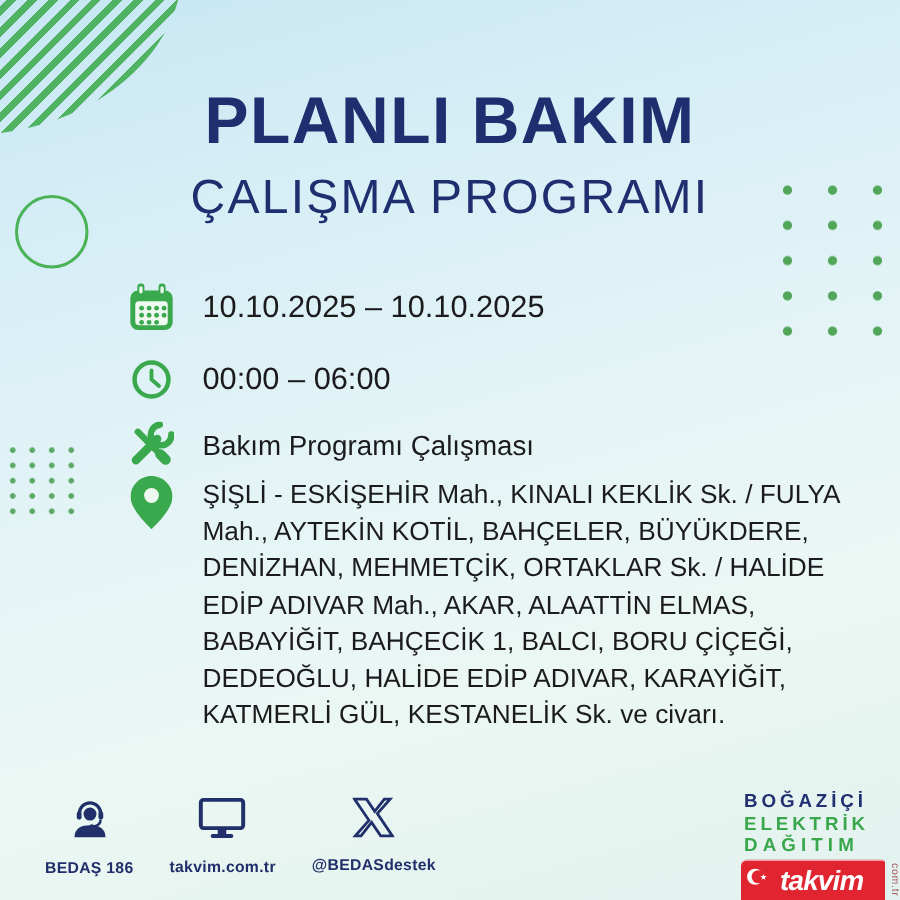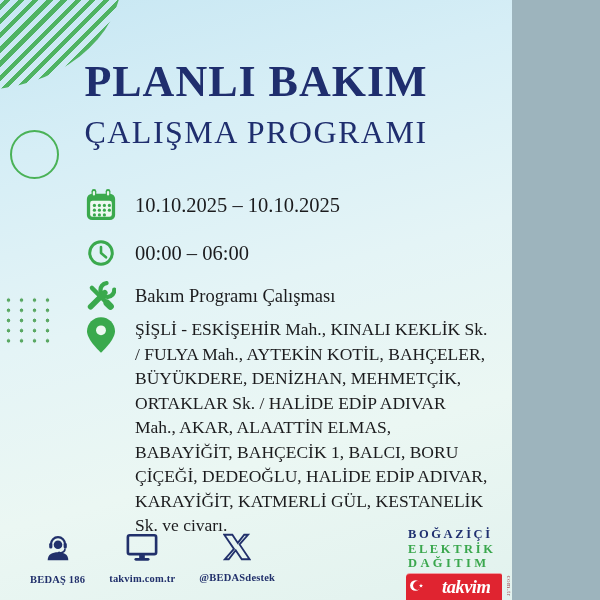--- a/index.html
+++ b/index.html
@@ -1,19 +1,19 @@
 <!DOCTYPE html>
 <html><head>
 <meta charset="utf-8">
 <style>
   html,body{margin:0;padding:0;background:#9db4bd;}
   .canvas{
-    position:relative;width:512px;height:600px;overflow:hidden;
+    position:relative;width:600px;height:600px;overflow:hidden;
     background:linear-gradient(165deg,#c7e7f3 0%,#d6eef6 22%,#e4f4f6 48%,#ebf7f3 72%,#e2f2ee 100%);
-    font-family:Liberation Serif, serif;
+    font-family:Liberation Sans, sans-serif;
   }
   
   .decor-stripes{
     position:absolute;top:-30px;left:-30px;width:152px;height:120px;
     border-radius:0 0 95% 0;
     background:repeating-linear-gradient(135deg,transparent 0 5.5px,#41ad52 5.5px 10px);
     opacity:.9;
   }
   .decor-circle{
     position:absolute;left:10px;top:130px;width:45px;height:45px;
@@ -49,21 +49,21 @@
   .brand{position:absolute;right:8px;top:527px;width:96px;line-height:14.5px;text-align:left;}
   .brand .b1{color:#203070;font-weight:700;font-size:12.5px;letter-spacing:2.6px;}
   .brand .b2{color:#3aa74d;font-weight:700;font-size:12.5px;letter-spacing:2.6px;}
   .brand .b3{color:#3aa74d;font-weight:700;font-size:12.5px;letter-spacing:3.4px;}
   .brand .tagline{font-size:6.3px;color:#8b9097;margin-top:2px;letter-spacing:.2px;white-space:nowrap;}
   
   .watermark{position:absolute;right:0;bottom:0;width:106px;height:27px;}
   .wm-red{
     position:absolute;left:0;top:0;right:10px;bottom:0;background:#e02430;
     border-radius:4px 2px 0 0;border-top:1px solid rgba(255,255,255,.55);
-    display:flex;align-items:center;gap:18px;padding-left:3px;box-sizing:border-box;
+    display:flex;align-items:center;gap:8px;padding-left:3px;box-sizing:border-box;
   }
   .wm-text{color:#fff;font-size:18.5px;font-weight:800;font-style:italic;letter-spacing:-.5px;}
   .wm-comtr{
     position:absolute;right:-7px;bottom:10px;transform:rotate(90deg);transform-origin:center;
     font-size:7px;color:#a8555b;letter-spacing:.5px;
   }
 </style>
 </head>
 <body>
 

